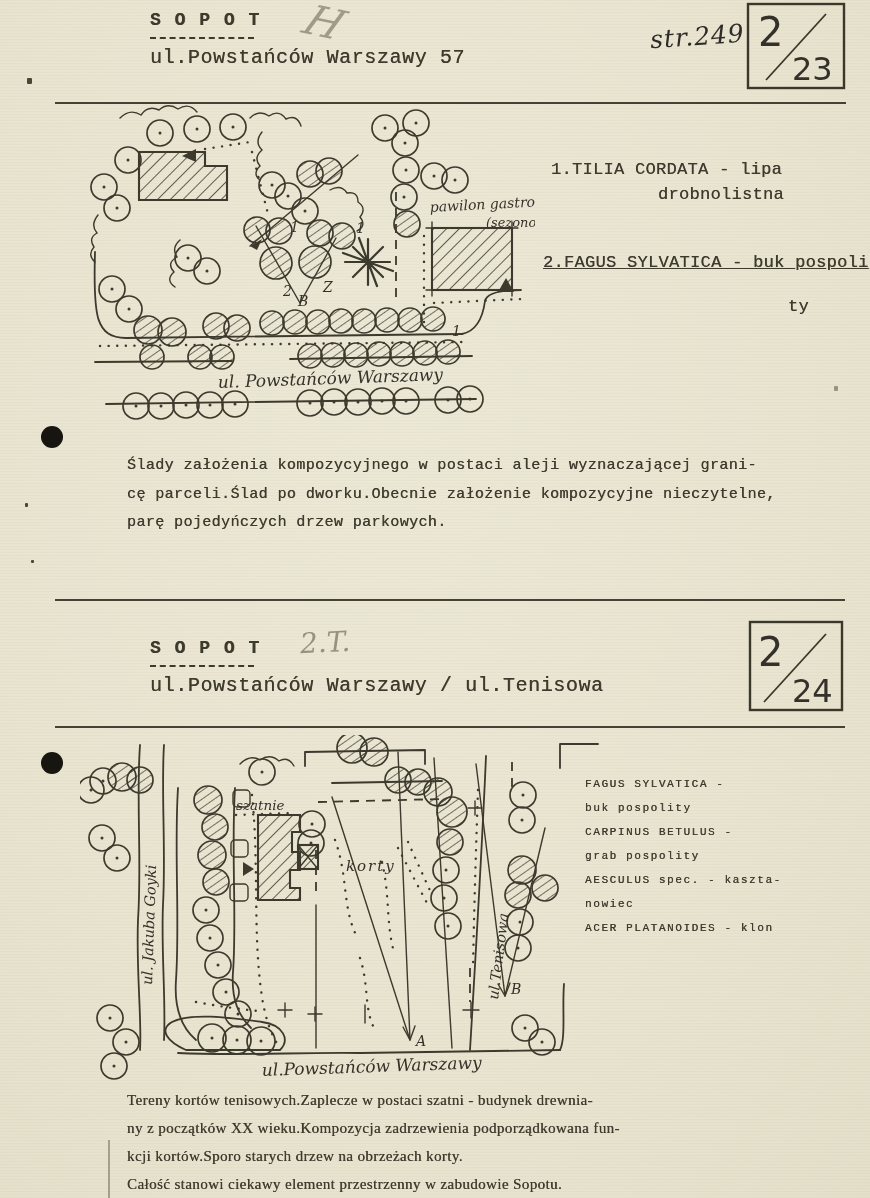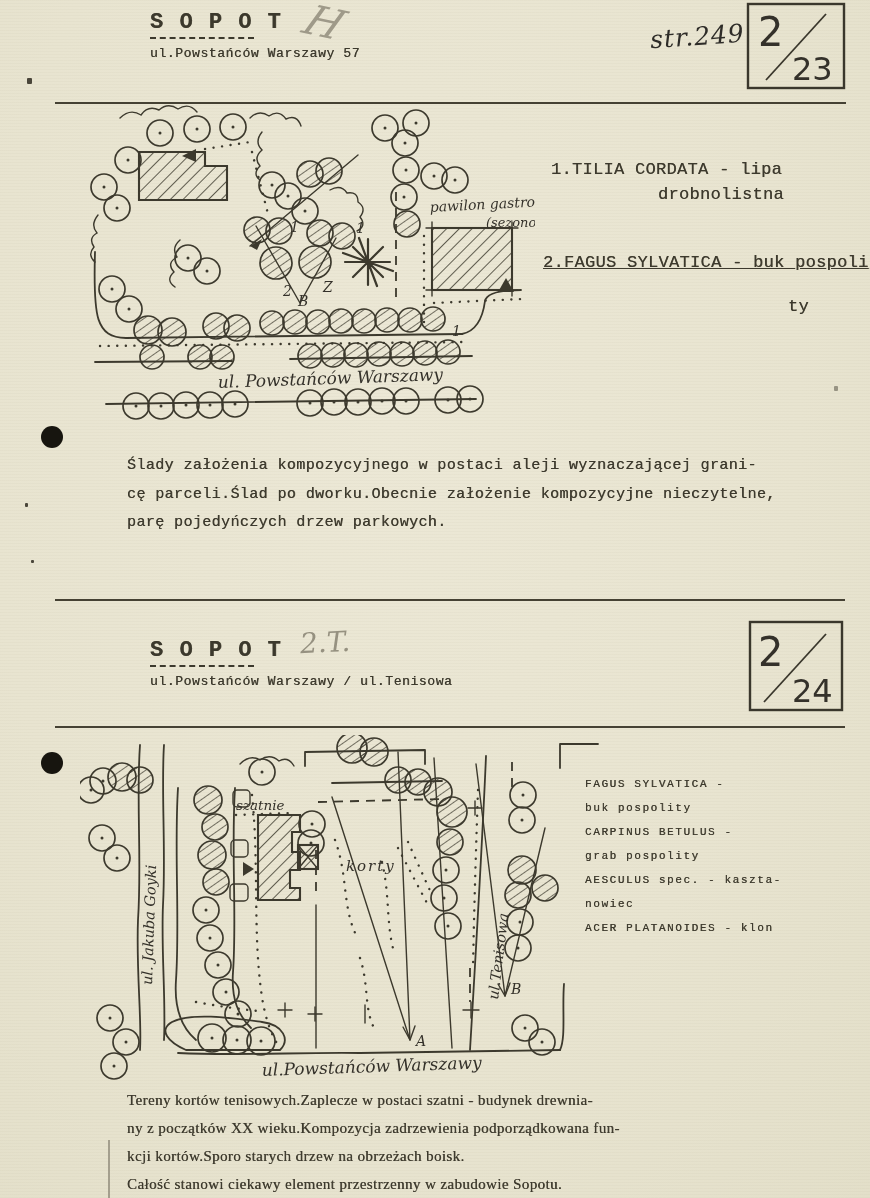--- a/index.html
+++ b/index.html
@@ -18,22 +18,22 @@
     font-family:"Liberation Mono","DejaVu Sans Mono",monospace;
     color:var(--ink);
   }
   .abs{position:absolute;}
   .typed{
     font-family:"Liberation Mono","DejaVu Sans Mono",monospace;
     color:var(--ink);
     text-shadow:0.35px 0 0 rgba(60,55,40,.75);
     white-space:pre;
   }
-  .title{font-size:22px;letter-spacing:1.5px;font-weight:bold;}
-  .addr{font-size:13px;letter-spacing:.6px;}
+  .title{font-size:18px;letter-spacing:1.5px;font-weight:bold;}
+  .addr{font-size:20px;letter-spacing:.6px;}
   .sp1{font-size:17px;letter-spacing:.3px;}
   .sp2{font-size:11px;letter-spacing:1.6px;line-height:24px;}
   .para{font-size:15px;letter-spacing:.4px;line-height:28.5px;}
   .para2{line-height:28px;font-family:Liberation Serif, serif;}
   .underline{border-top:2.5px dashed var(--ink);height:0;}
   .hw{
     font-family:"DejaVu Serif","Liberation Serif",serif;
     font-style:italic;color:#2e2c28;
   }
   .pageref{font-size:25px;transform:rotate(-4deg);letter-spacing:1px;}
@@ -399,19 +399,19 @@
     <div class="typed sp2">CARPINUS BETULUS -</div>
     <div class="typed sp2">grab pospolity</div>
     <div class="typed sp2">AESCULUS spec. - kaszta-</div>
     <div class="typed sp2">nowiec</div>
     <div class="typed sp2">ACER PLATANOIDES - klon</div>
   </div>
 
   <div class="abs" style="left:127px;top:1086px;width:742px;">
     <div class="typed para para2">Tereny kortów tenisowych.Zaplecze w postaci szatni - budynek drewnia-</div>
     <div class="typed para para2">ny z początków XX wieku.Kompozycja zadrzewienia podporządkowana fun-</div>
-    <div class="typed para para2">kcji kortów.Sporo starych drzew na obrzeżach boisk.</div>
+    <div class="typed para para2">kcji kortów.Sporo starych drzew na obrzeżach korty.</div>
     <div class="typed para para2">Całość stanowi ciekawy element przestrzenny w zabudowie Sopotu.</div>
   </div>
 
   <div class="abs pline" style="left:108px;top:1140px;height:58px;"></div>
 
 </div>
 
 </body></html>

